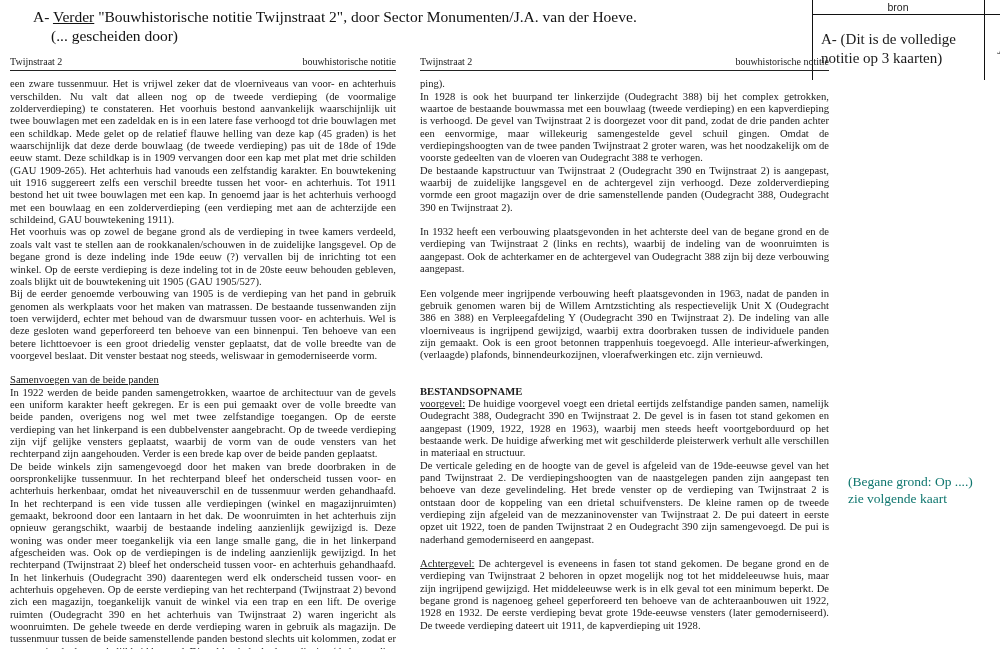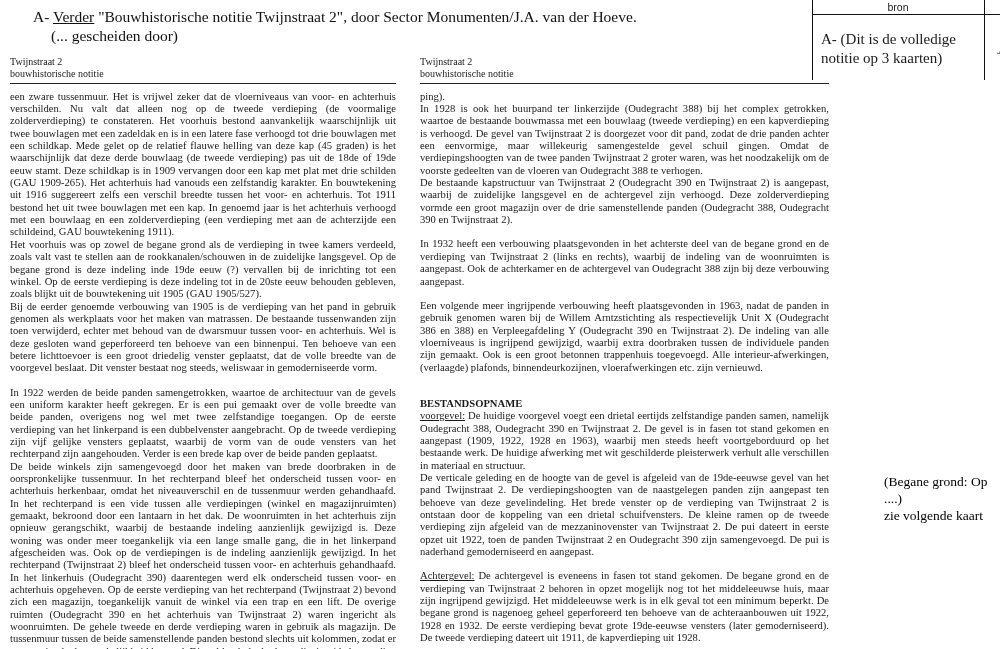--- a/index.html
+++ b/index.html
@@ -28,29 +28,29 @@
   }
   .card-table .verwerkt-text {
     position:absolute; left:187px; top:38px; font-size:15px;font-style:italic;
   }
 
   .page { position:absolute; top:56px; font-size:10.6px; line-height:12.35px; text-align:justify; }
   .page.left { left:10px; width:386px; }
   .page.right { left:420px; width:409px; }
   .running-head {
     display:flex; justify-content:space-between; font-size:10px;
-    border-bottom:1.5px solid #222; padding-bottom:2px; margin-bottom:7px;flex-direction:column;
+    border-bottom:1.5px solid #222; padding-bottom:2px; margin-bottom:7px;
   }
   .page p { margin:0; }
   .page .gap { height:12px; }
   .u { text-decoration:underline; }
   .b { font-weight:bold; }
 
   .side-note {
-    position:absolute; left:848px; top:473px; font-size:13.5px; line-height:17px; color:#000000;margin-left:36px;
+    position:absolute; left:848px; top:473px; font-size:13.5px; line-height:17px; color:#0f766e;
   }
 </style>
 </head>
 <body>
 
 <div class="title">
   <span>A- </span><span class="u">Verder</span><span> "Bouwhistorische notitie Twijnstraat 2", door Sector Monumenten/J.A. van der Hoeve.</span>
   <span class="l2">(... gescheiden door)</span>
 </div>
 
@@ -66,20 +66,21 @@
 
 <div class="page left">
   <div class="running-head">
     <span>Twijnstraat 2</span>
     <span>bouwhistorische notitie</span>
   </div>
   <p>een zware tussenmuur. Het is vrijwel zeker dat de vloerniveaus van voor- en achterhuis verschilden. Nu valt dat alleen nog op de tweede verdieping (de voormalige zolderverdieping) te constateren. Het voorhuis bestond aanvankelijk waarschijnlijk uit twee bouwlagen met een zadeldak en is in een latere fase verhoogd tot drie bouwlagen met een schildkap. Mede gelet op de relatief flauwe helling van deze kap (45 graden) is het waarschijnlijk dat deze derde bouwlaag (de tweede verdieping) pas uit de 18de of 19de eeuw stamt. Deze schildkap is in 1909 vervangen door een kap met plat met drie schilden (GAU 1909-265). Het achterhuis had vanouds een zelfstandig karakter. En bouwtekening uit 1916 suggereert zelfs een verschil breedte tussen het voor- en achterhuis. Tot 1911 bestond het uit twee bouwlagen met een kap. In genoemd jaar is het achterhuis verhoogd met een bouwlaag en een zolderverdieping (een verdieping met aan de achterzijde een schildeind, GAU bouwtekening 1911).</p>
   <p>Het voorhuis was op zowel de begane grond als de verdieping in twee kamers verdeeld, zoals valt vast te stellen aan de rookkanalen/schouwen in de zuidelijke langsgevel. Op de begane grond is deze indeling inde 19de eeuw (?) vervallen bij de inrichting tot een winkel. Op de eerste verdieping is deze indeling tot in de 20ste eeuw behouden gebleven, zoals blijkt uit de bouwtekening uit 1905 (GAU 1905/527).</p>
   <p>Bij de eerder genoemde verbouwing van 1905 is de verdieping van het pand in gebruik genomen als werkplaats voor het maken van matrassen. De bestaande tussenwanden zijn toen verwijderd, echter met behoud van de dwarsmuur tussen voor- en achterhuis. Wel is deze gesloten wand geperforeerd ten behoeve van een binnenpui. Ten behoeve van een betere lichttoevoer is een groot driedelig venster geplaatst, dat de volle breedte van de voorgevel beslaat. Dit venster bestaat nog steeds, weliswaar in gemoderniseerde vorm.</p>
   <div class="gap"></div>
+  <p class="u">Samenvoegen van de beide panden</p>
   <p>In 1922 werden de beide panden samengetrokken, waartoe de architectuur van de gevels een uniform karakter heeft gekregen. Er is een pui gemaakt over de volle breedte van beide panden, overigens nog wel met twee zelfstandige toegangen. Op de eerste verdieping van het linkerpand is een dubbelvenster aangebracht. Op de tweede verdieping zijn vijf gelijke vensters geplaatst, waarbij de vorm van de oude vensters van het rechterpand zijn aangehouden. Verder is een brede kap over de beide panden geplaatst.</p>
   <p>De beide winkels zijn samengevoegd door het maken van brede doorbraken in de oorspronkelijke tussenmuur. In het rechterpand bleef het onderscheid tussen voor- en achterhuis herkenbaar, omdat het niveauverschil en de tussenmuur werden gehandhaafd. In het rechterpand is een vide tussen alle verdiepingen (winkel en magazijnruimten) gemaakt, bekroond door een lantaarn in het dak. De woonruimten in het achterhuis zijn opnieuw gerangschikt, waarbij de bestaande indeling aanzienlijk gewijzigd is. Deze woning was onder meer toegankelijk via een lange smalle gang, die in het linkerpand afgescheiden was. Ook op de verdiepingen is de indeling aanzienlijk gewijzigd. In het rechterpand (Twijnstraat 2) bleef het onderscheid tussen voor- en achterhuis gehandhaafd. In het linkerhuis (Oudegracht 390) daarentegen werd elk onderscheid tussen voor- en achterhuis opgeheven. Op de eerste verdieping van het rechterpand (Twijnstraat 2) bevond zich een magazijn, toegankelijk vanuit de winkel via een trap en een lift. De overige ruimten (Oudegracht 390 en het achterhuis van Twijnstraat 2) waren ingericht als woonruimten. De gehele tweede en derde verdieping waren in gebruik als magazijn. De tussenmuur tussen de beide samenstellende panden bestond slechts uit kolommen, zodat er een maximale doorgankelijkheid bestond. Dit gold ook de derde verdieping (de kapverdie-</p>
 </div>
 
 <div class="page right">
   <div class="running-head">
     <span>Twijnstraat 2</span>
     <span>bouwhistorische notitie</span>
   </div>
   <p>ping).</p>

